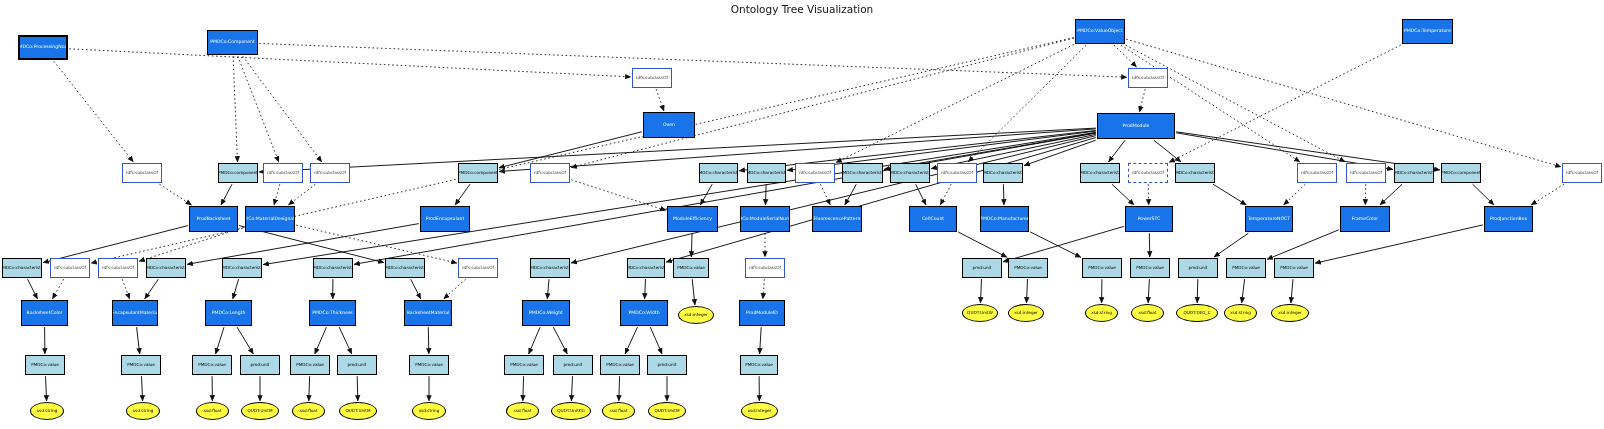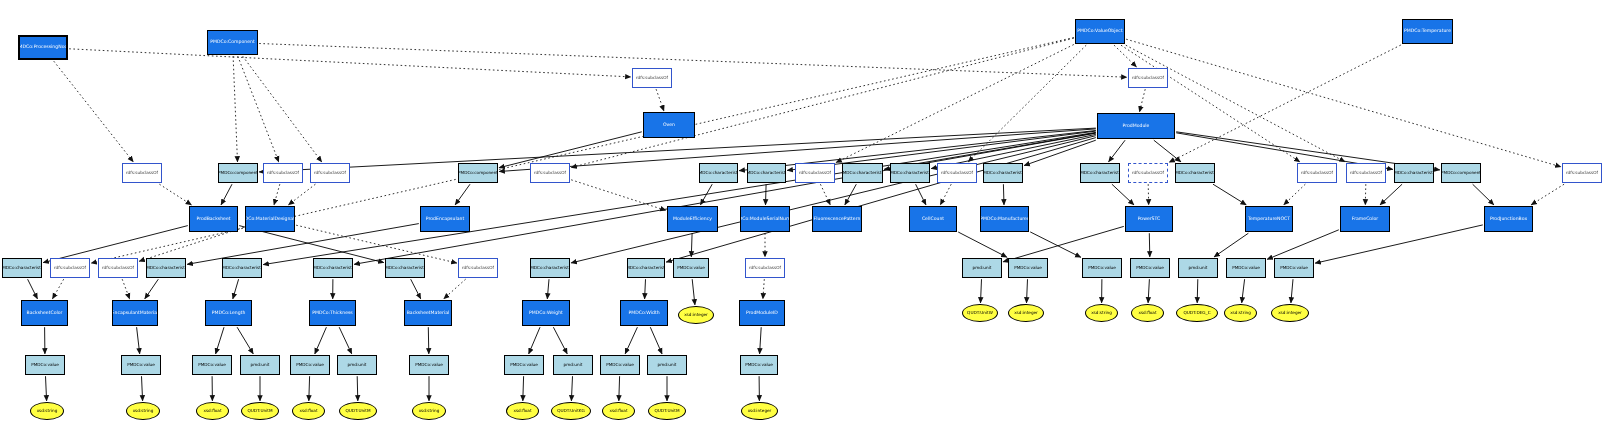--- a/index.html
+++ b/index.html
@@ -238,13 +238,14 @@
       <div class="node literal" style="left: 741px; top: 402px; width: 37px; height: 18px;">xsd:integer</div>
       <div class="node literal" style="left: 678px; top: 306px; width: 36px; height: 18px;">xsd:integer</div>
       <div class="node literal" style="left: 962px; top: 304px; width: 36px; height: 18px;">QUDT:UnitW</div>
       <div class="node literal" style="left: 1008px; top: 304px; width: 36px; height: 18px;">xsd:integer</div>
       <div class="node literal" style="left: 1085px; top: 304px; width: 33px; height: 18px;">xsd:string</div>
       <div class="node literal" style="left: 1131px; top: 304px; width: 33px; height: 18px;">xsd:float</div>
       <div class="node literal" style="left: 1176px; top: 304px; width: 42px; height: 18px;">QUDT:DEG_C</div>
       <div class="node literal" style="left: 1224px; top: 304px; width: 33px; height: 18px;">xsd:string</div>
       <div class="node literal" style="left: 1271px; top: 304px; width: 38px; height: 18px;">xsd:integer</div>
     </div>
+  <div id="title">Ontology Tree Visualization</div>
 </div>
 
 </body></html>

